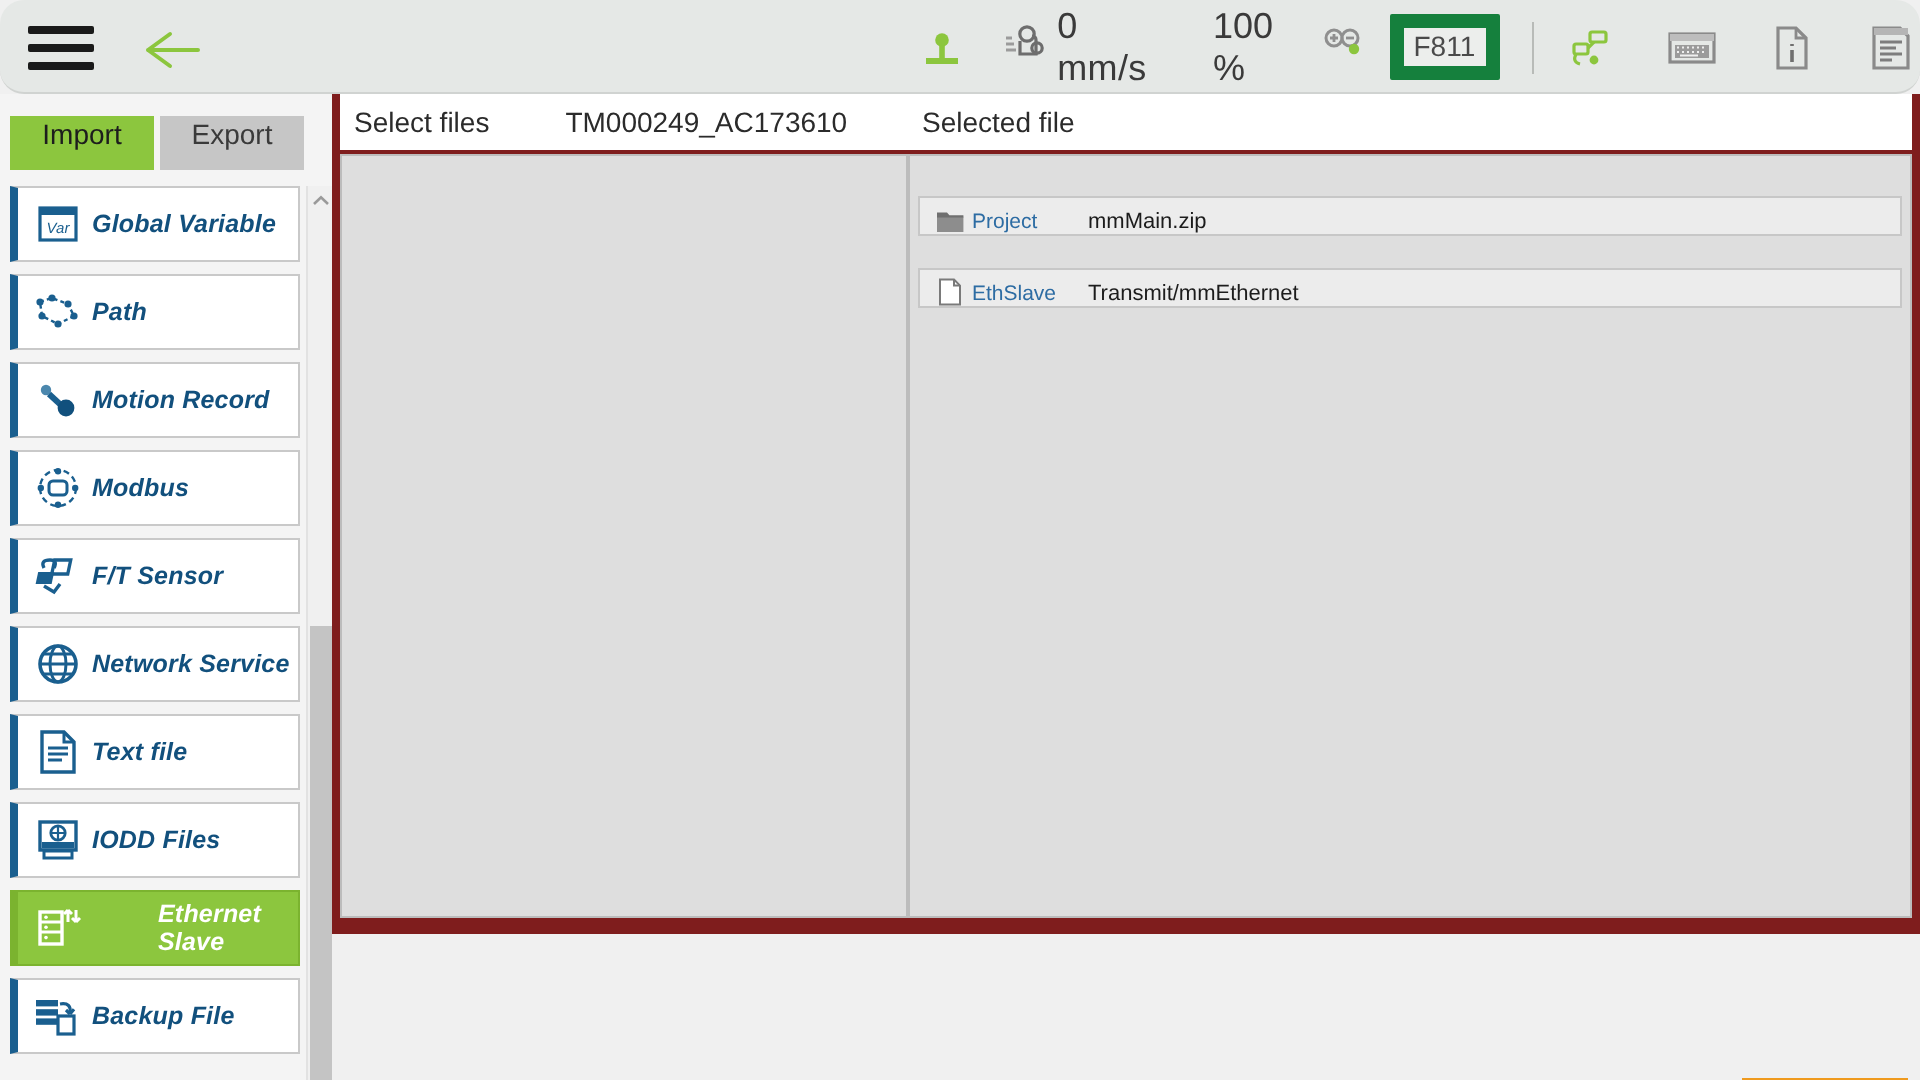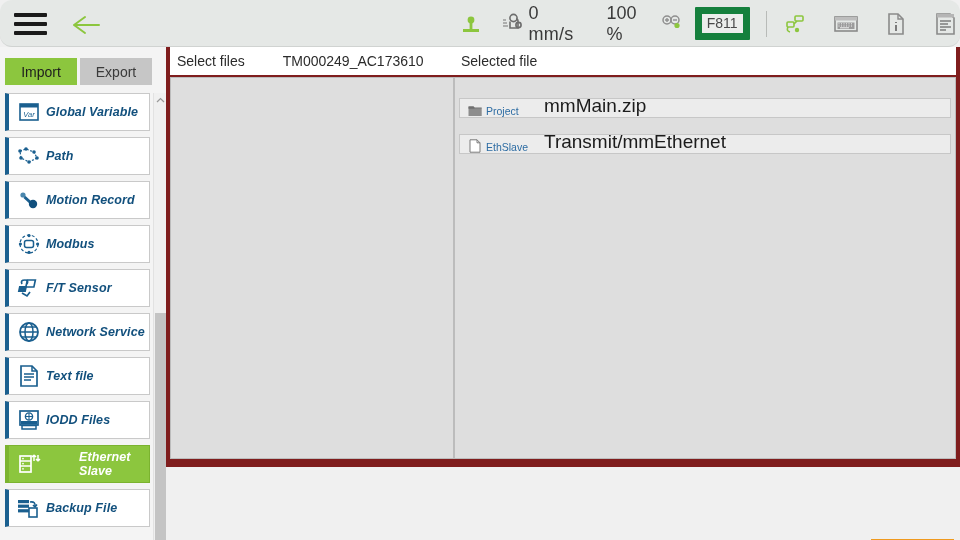--- a/index.html
+++ b/index.html
@@ -99,21 +99,21 @@
   }
   .tabs {
     position: absolute;
     left: 5px; top: 11px;
     display: flex;
     gap: 3px;
   }
   .tab {
     width: 72px; height: 27px;
     display: flex;
-    align-items: center;
+    align-items: flex-start;
     justify-content: center;
     font-size: 14px;
     color: #2c2c2c;
     cursor: pointer;
     box-sizing: border-box;
     border: 1px solid transparent;
   }
   .tab.active { background: #8cc63e; color: #1d1d1d; }
   .tab.inactive { background: #c6c6c6; color: #3a3a3a; }
 
@@ -247,21 +247,21 @@
     display: flex; align-items: center; justify-content: center;
     margin-left: 4px;
   }
   .fr-type {
     font-size: 10.5px;
     color: #2d6ca3;
     width: 58px;
     min-width: 58px;
   }
   .fr-name {
-    font-size: 19px;
+    font-size: 11px;
     color: #1c1c1c;
   }
 
   
   .bottombar {
     position: absolute;
     left: 0; top: 420px;
     width: 794px; height: 73px;
     background: #f0f0f0;
   }

